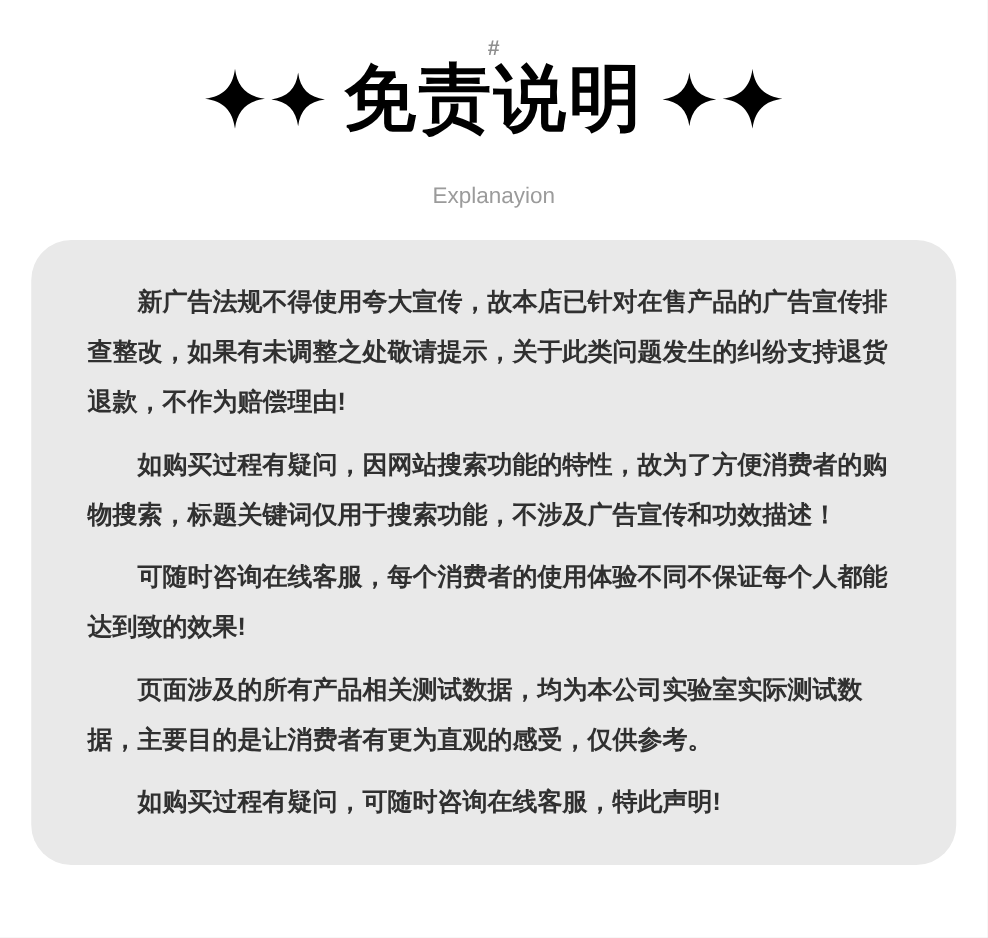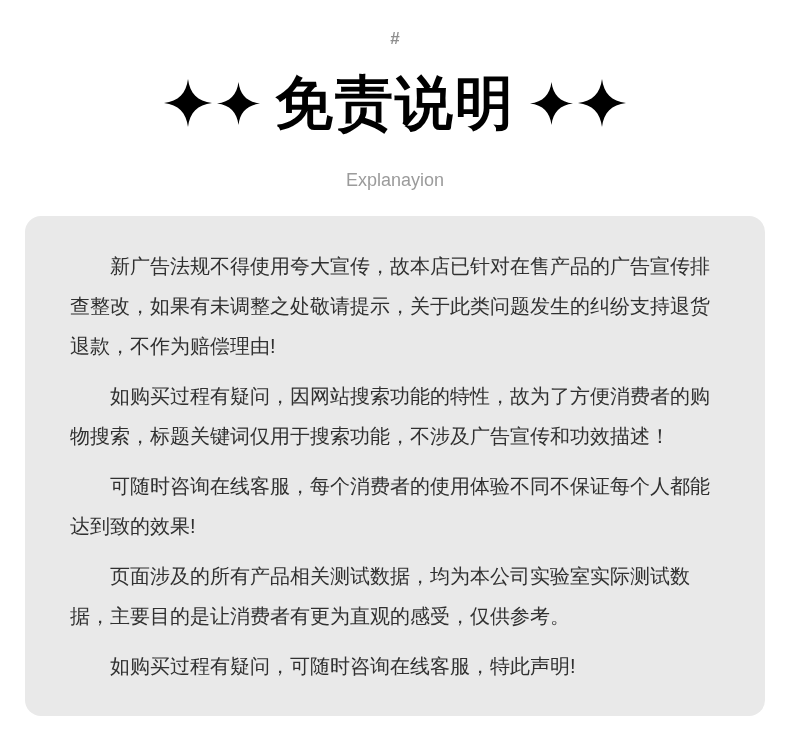--- a/index.html
+++ b/index.html
@@ -27,21 +27,20 @@
     font-size: 17px;
     line-height: 18px;
     font-weight: 600;
     color: var(--muted, #8f8f8f);
     text-align: center;
   }
   .title-row {
     display: flex;
     align-items: center;
     gap: 15px;
-    margin-top: 24px;
     height: 62px;
   }
   .stars {
     display: flex;
     align-items: center;
     gap: 5px;
     color: var(--ink, #000000);
   }
   .stars svg { display: block; fill: currentColor; }
   .title {
@@ -57,22 +56,23 @@
     font-size: 18px;
     line-height: 20px;
     color: var(--muted2, #9b9b9b);
   }
   .panel {
     margin-top: 26px;
     width: 740px;
     min-height: 500px;
     box-sizing: border-box;
     background: var(--panel, #e9e9e9);
-    border-radius: 16px;
+    border-radius: 32px;
     padding: 30px 45px;
+    font-weight: bold;
   }
   .panel p {
     margin: 0;
     font-size: 20px;
     line-height: 40px;
     color: var(--text, #303030);
     text-indent: 2em;
     text-align: left;
   }
   .panel p + p { margin-top: 10px; }

